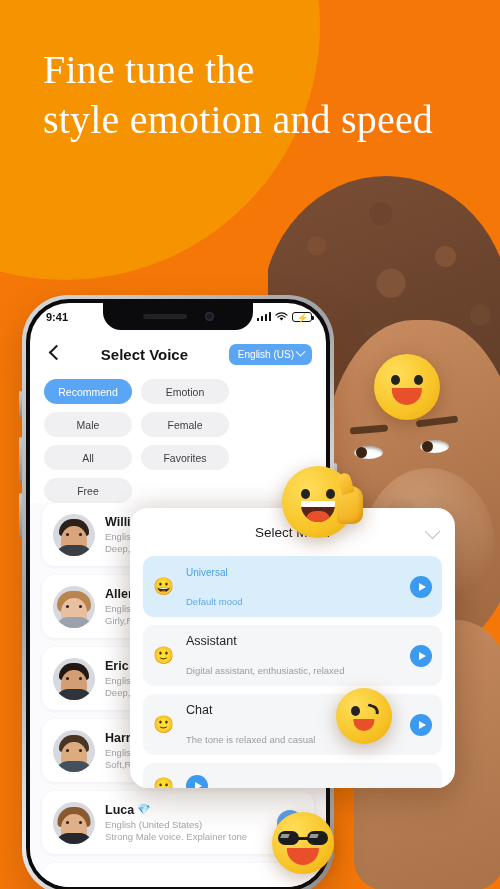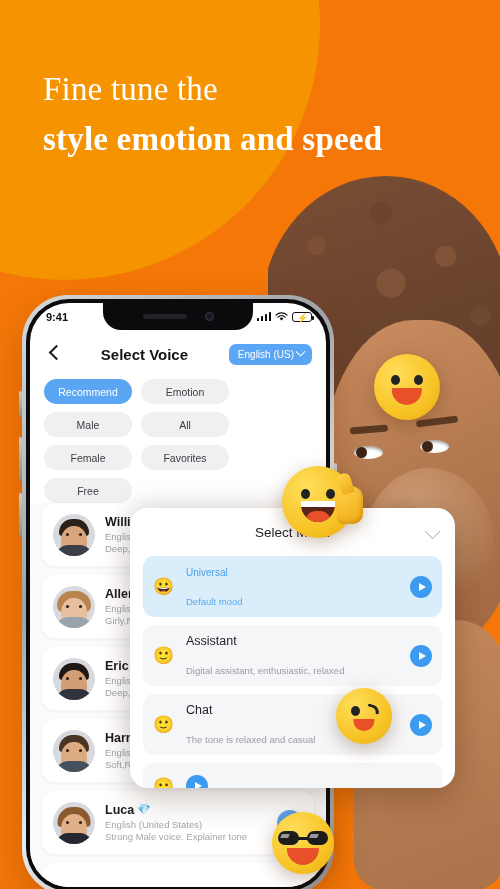--- a/index.html
+++ b/index.html
@@ -95,30 +95,30 @@
   .hand {
     position:absolute; left:86px; top:452px;
     width:150px; height:270px;
     border-radius:58px 48px 30px 30px;
     background:linear-gradient(160deg,#c58a5d,#a97249);
   }
 
   
   .headline {
     position:absolute;
-    left:43px; top:64px;
+    left:43px; top:45px;
     width:440px;
     font-family:"Liberation Serif", serif;
     color:#ffffff;
-    font-size:33px;
+    font-size:40px;
     line-height:50px;
     letter-spacing:.2px;
     z-index:5;
   }
-  .headline .l2 { display:block;font-weight:bold; }
+  .headline .l2 { display:block; }
 
   
   .phone {
     position:absolute;
     left:22px; top:295px;
     width:312px; height:600px;
     border-radius:46px;
     background:linear-gradient(135deg,#d8d9da,#9fa1a4 35%,#e9eaec 60%,#8e9093);
     padding:4px;
     z-index:6;
@@ -492,22 +492,22 @@
         <div class="lang-pill">
           <span>English (US)</span>
           <span class="chev-d"></span>
         </div>
       </div>
 
       <div class="chips">
         <div class="chip active">Recommend</div>
         <div class="chip">Emotion</div>
         <div class="chip">Male</div>
+        <div class="chip">Female</div>
         <div class="chip">All</div>
-        <div class="chip">Female</div>
         <div class="chip">Favorites</div>
         <div class="chip">Free</div>
       </div>
 
       <div class="voice-list">
 
         <div class="voice-card">
           <div class="avatar">
             <div class="av-hair" style="background:#2c2118"></div>
             <div class="av-face" style="background:#d8a57c"></div>

